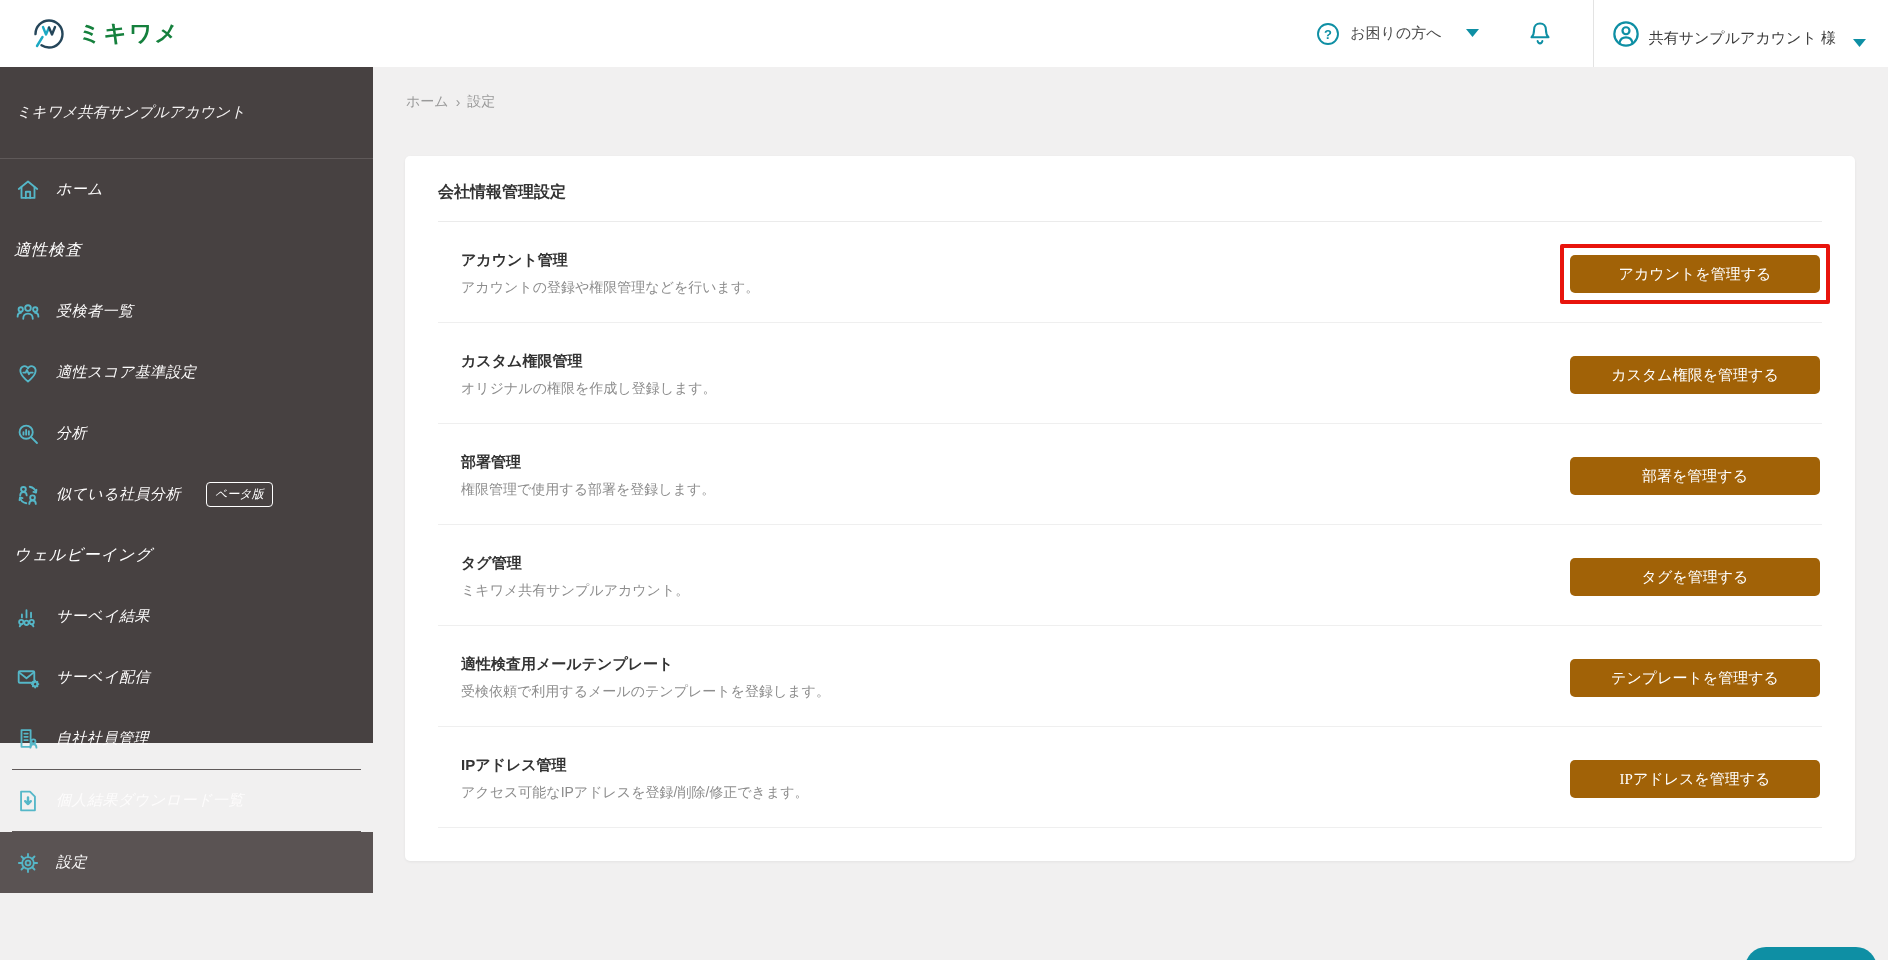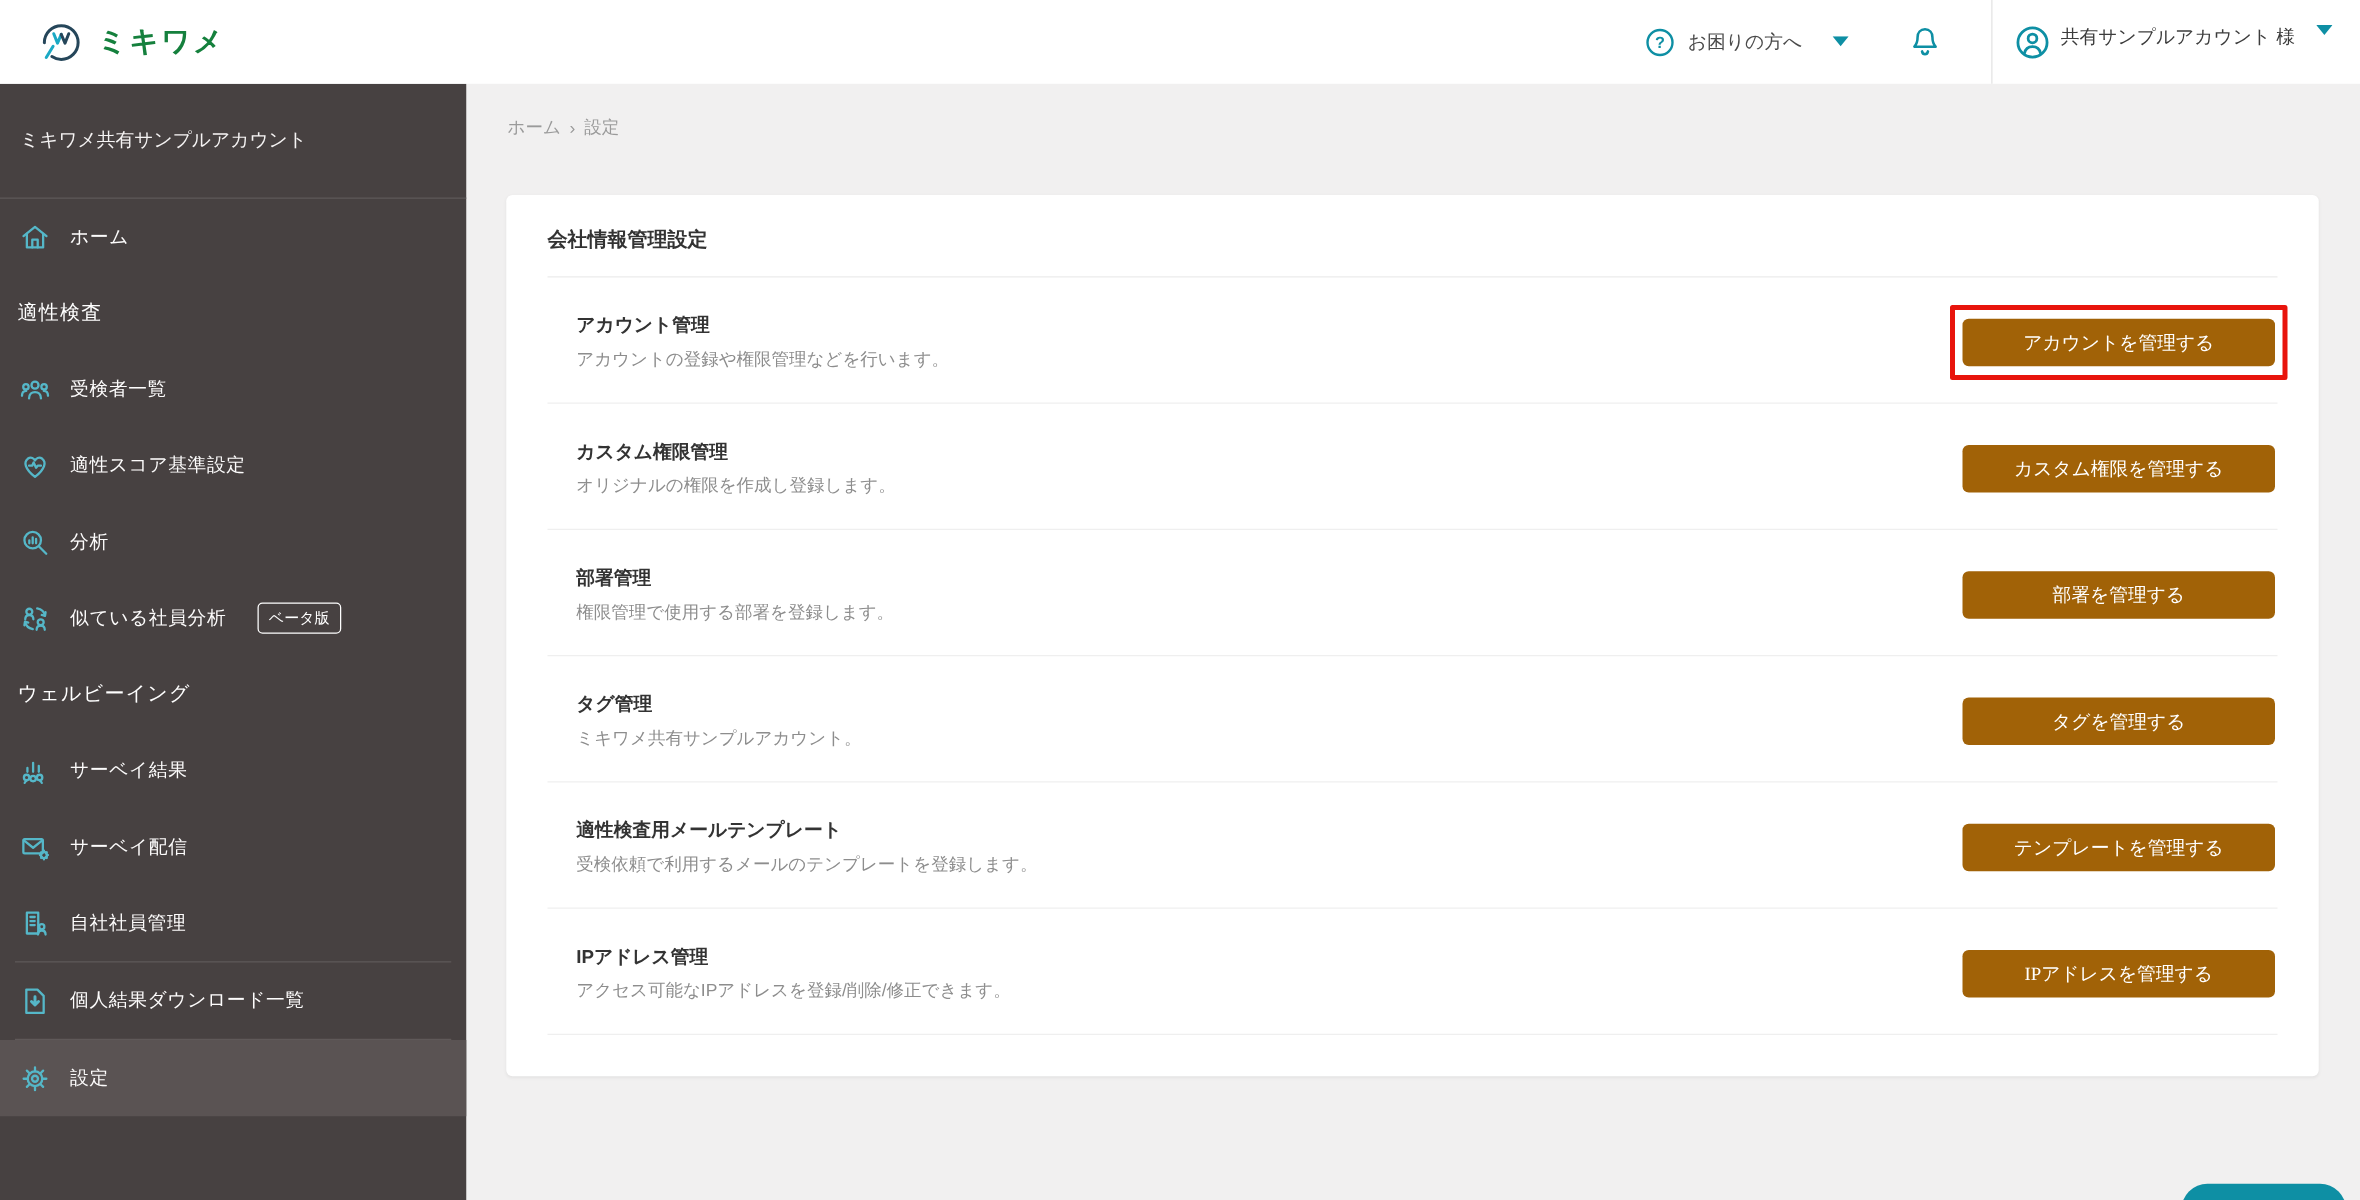--- a/index.html
+++ b/index.html
@@ -9,26 +9,26 @@
   
   .header { position:absolute; top:0; left:0; width:1888px; height:67px;
     background:#ffffff; display:flex; align-items:center; z-index:30; }
   .logo { display:flex; align-items:center; gap:10px; padding-left:30px; cursor:pointer; }
   .logo-text { font-size:23px; font-weight:bold; color:#15803d; letter-spacing:2px; }
   .header-right { margin-left:auto; display:flex; align-items:center; height:100%; }
   .help-group { display:flex; align-items:center; gap:10px; cursor:pointer; }
   .help-label { font-size:15px; color:#4a4a4a; }
   .bell-wrap { margin-left:48px; margin-right:40px; cursor:pointer; display:flex; align-items:center; }
   .header-divider { width:1px; height:67px; background:#e3e3e3; }
-  .account-group { display:flex; align-items:flex-start; gap:9px; padding:0 22px 0 18px; cursor:pointer; }
+  .account-group { display:flex; align-items:flex-end; gap:9px; padding:0 22px 0 18px; cursor:pointer; }
   .account-label { font-size:15px; color:#3c3c3c; }
 
   
-  .sidebar { position:absolute; top:67px; left:0; width:373px; height:893px;
-    background:#474141; color:#ffffff; z-index:20; }
+  .sidebar { position:absolute; top:67px; left:0; width:373px; height:676px;
+    background:#474141; color:#ffffff; z-index:20;font-style:italic; }
   .sidebar-account { height:92px; display:flex; align-items:center; padding:0 16px;
     font-size:15px; color:#f5f3f3; border-bottom:1px solid #5f5959; }
   .side-item { height:61px; display:flex; align-items:center; padding:0 14px; gap:15px; cursor:pointer; }
   .side-item.active { background:#5a5353; }
   .side-item .icon { width:27px; height:27px; flex:0 0 27px; display:flex; align-items:center; justify-content:center; }
   .side-label { font-size:15px; color:#fdfcfc; letter-spacing:0.5px; }
   .side-section { height:61px; display:flex; align-items:center; padding:0 14px;
     font-size:16px; color:#ffffff; letter-spacing:1px; }
   .side-divider { height:1px; background:#5f5959; margin:0 12px; }
   .beta-badge { border:1px solid #ffffff; border-radius:4px; font-size:12px;

